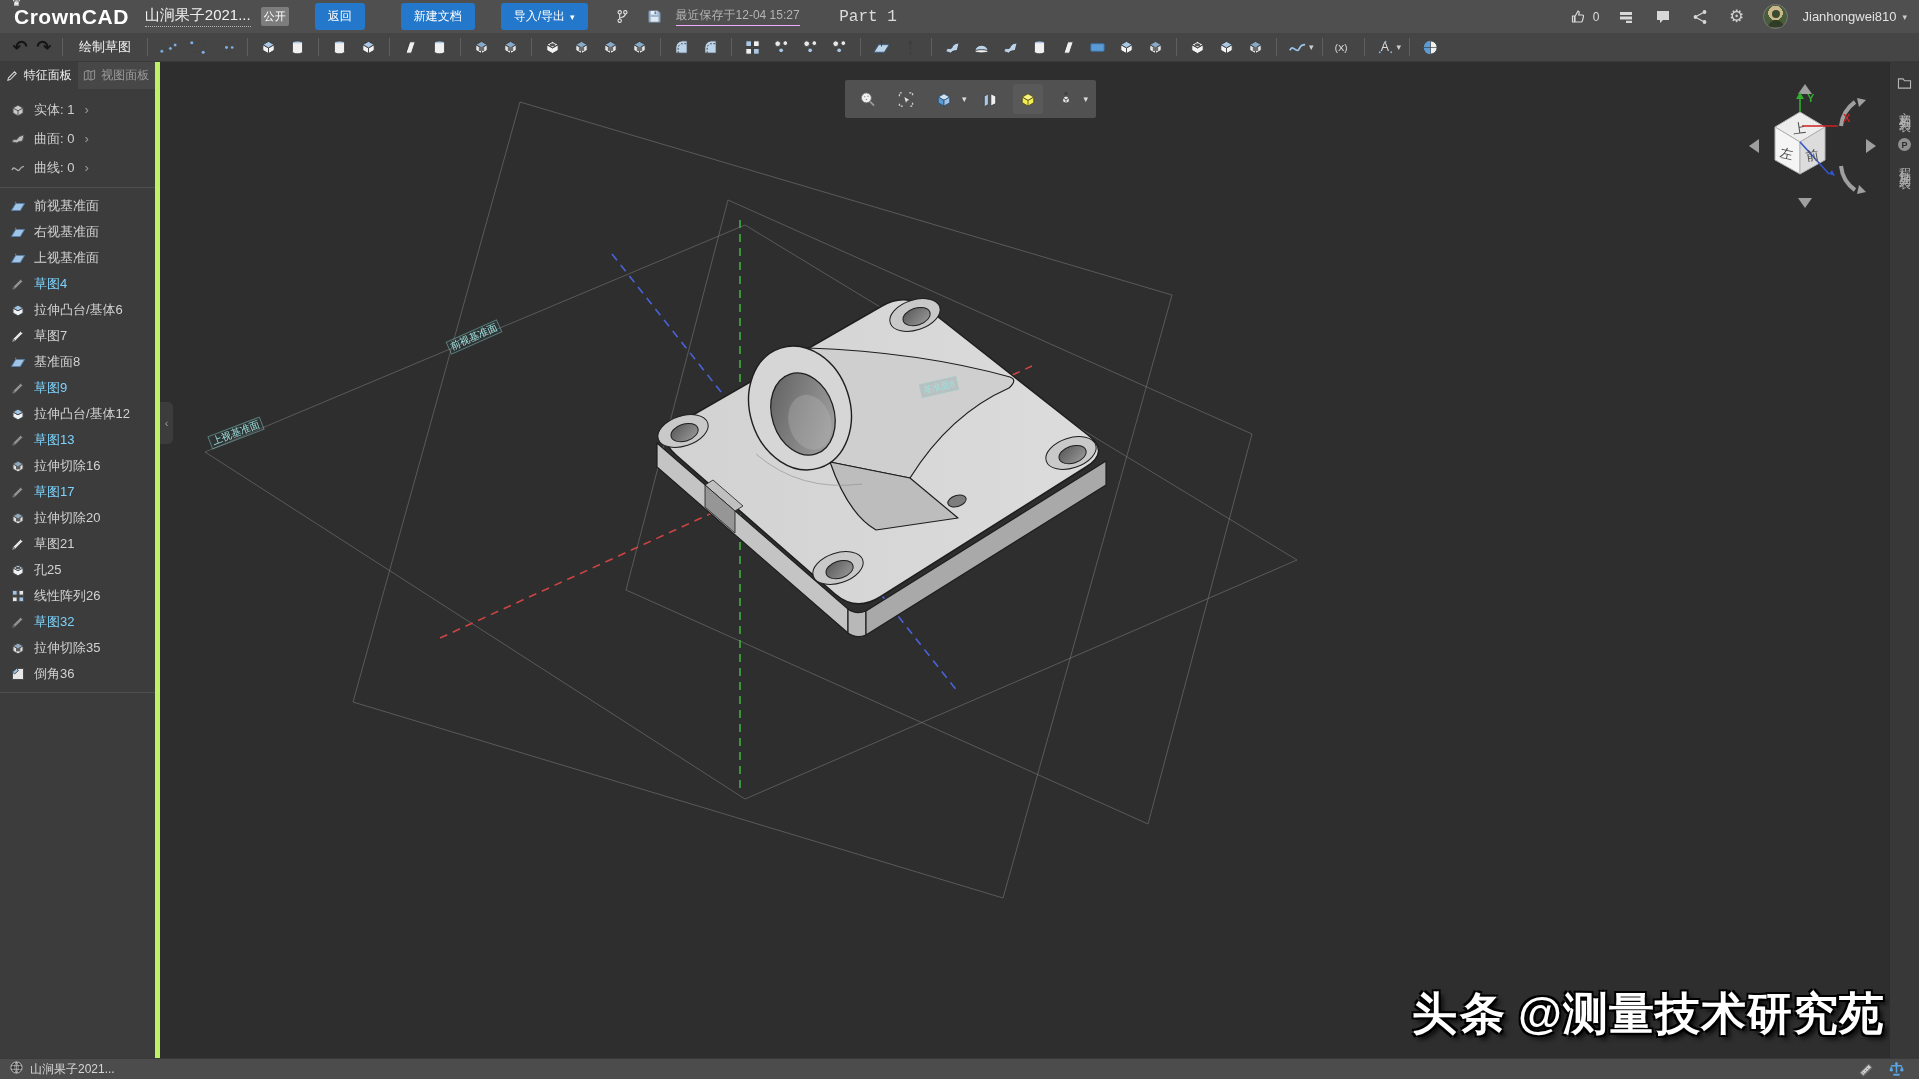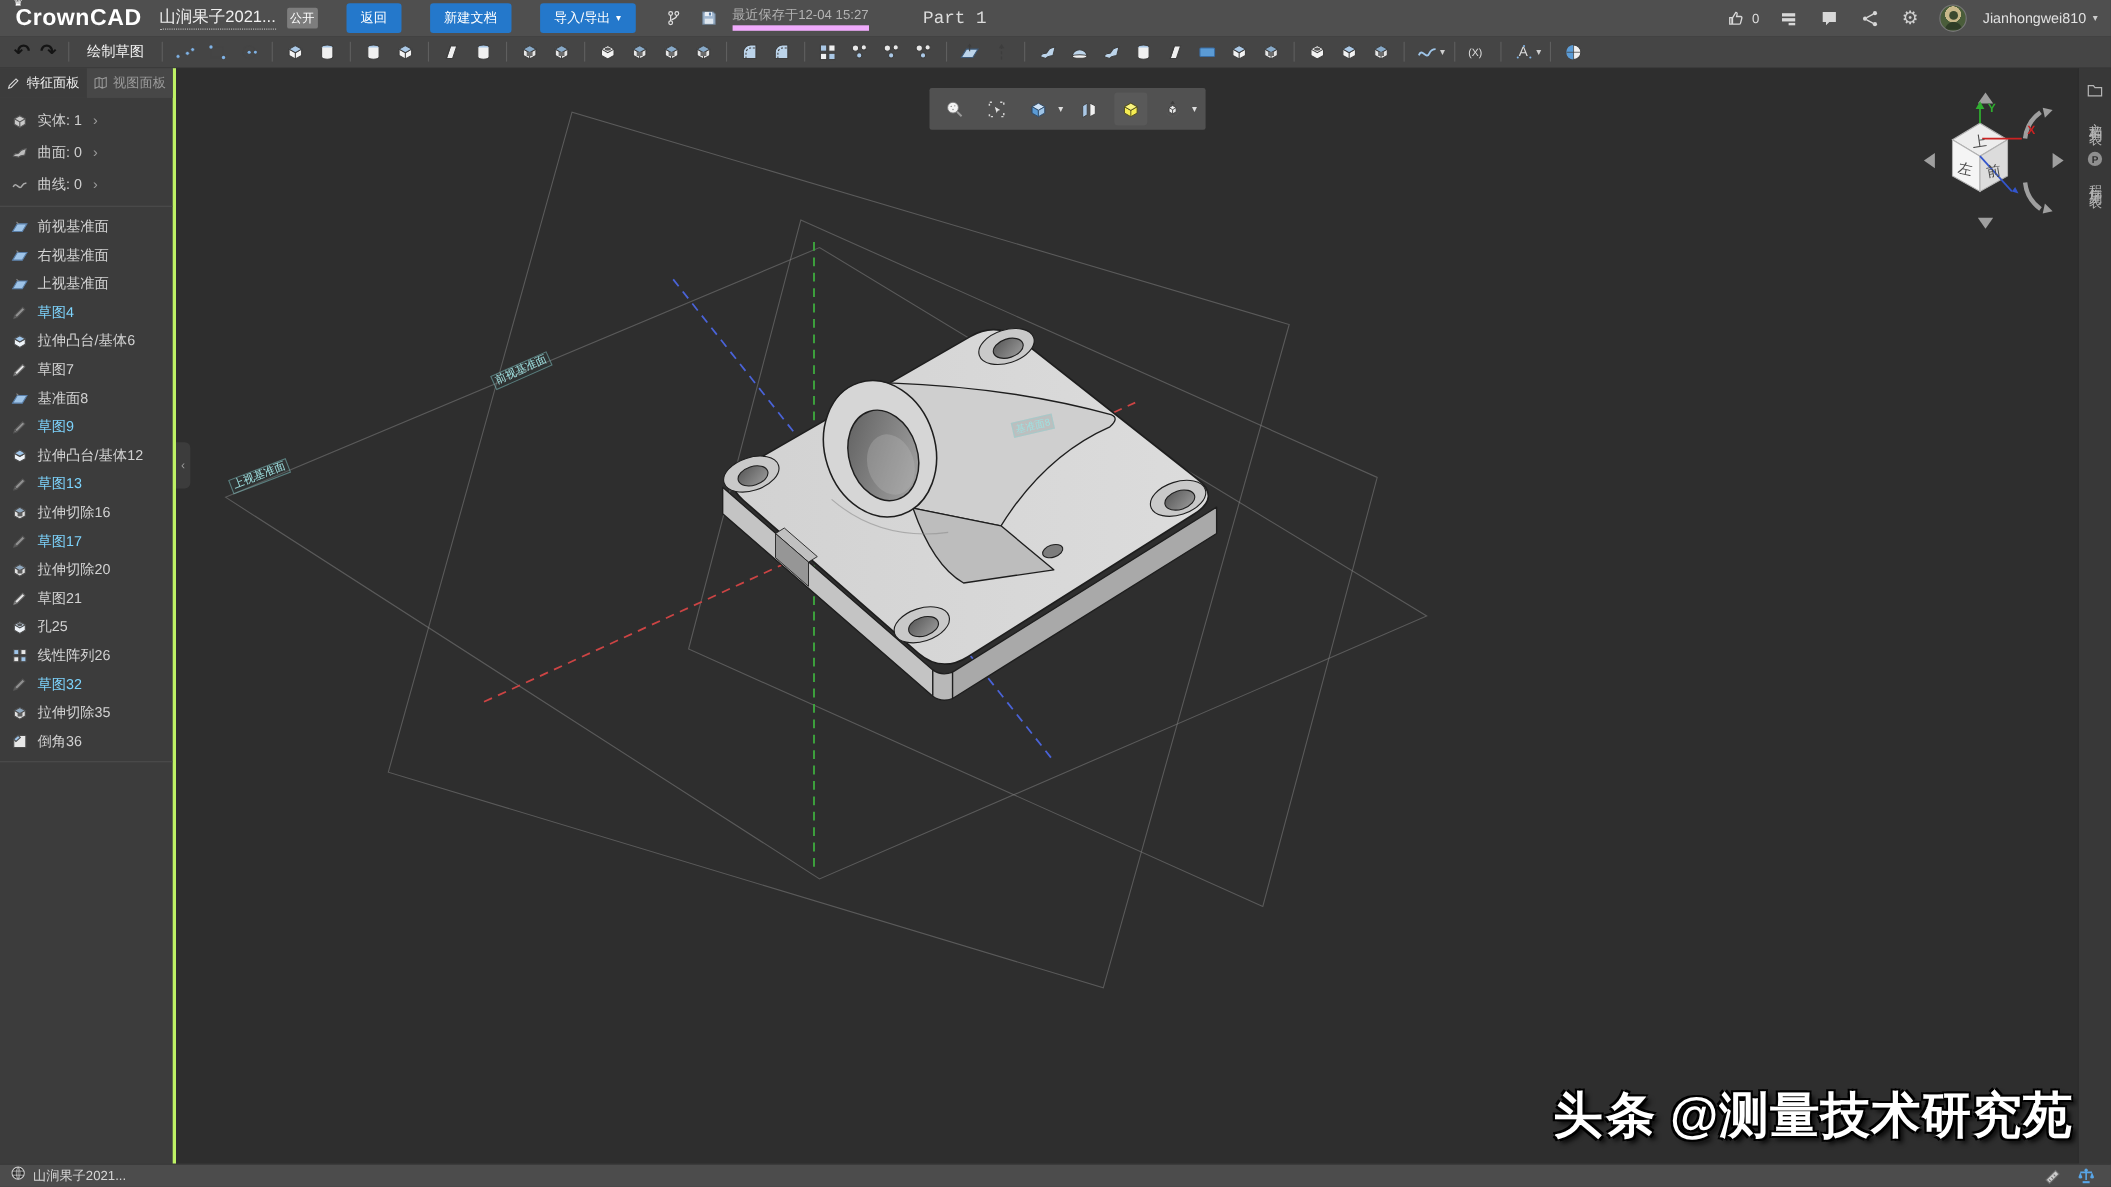--- a/index.html
+++ b/index.html
@@ -8,21 +8,21 @@
 
   
   #topbar{position:relative;height:33px;background:#4f4f4f;display:flex;align-items:center;padding-left:10px;gap:10px;}
   .logo{position:relative;color:#fff;font-size:21px;font-weight:bold;letter-spacing:.5px;padding-left:4px;margin-right:6px;}
   .logo .crown{position:absolute;top:-8px;left:2px;font-size:10px;color:#fff;}
   .doc-title{color:#f0f0f0;font-size:15px;border-bottom:1px dotted #b5b5b5;padding-bottom:1px;max-width:150px;white-space:nowrap;}
   .badge{background:#7d7d7d;color:#fff;font-size:11px;padding:2px 3px;border-radius:2px;}
   .bbtn{background:#2478cb;border:none;color:#fff;font-size:12px;padding:5px 13px;border-radius:3px;cursor:pointer;display:flex;align-items:center;gap:5px;}
   .bbtn .caret{font-size:9px;}
   .tbico{display:inline-flex;align-items:center;justify-content:center;width:22px;height:22px;}
-  .saved{color:#b3b3b3;font-size:12px;border-bottom:5px solid #f0abfc;padding-bottom:1px;}
+  .saved{color:#b3b3b3;font-size:12px;border-bottom:1px solid #f0abfc;padding-bottom:1px;}
   .parttab{position:absolute;left:868px;transform:translateX(-50%);color:#dcdcdc;font-size:16px;font-family:Liberation Mono, monospace;}
   .tright{position:absolute;right:12px;top:0;height:33px;display:flex;align-items:center;gap:15px;}
   .likecount{color:#ddd;font-size:12px;margin-left:-11px;}
   .avatar{width:25px;height:25px;border-radius:50%;background:radial-gradient(circle at 50% 35%,#c9b98a 0 38%,#4a5d3a 39% 100%);border:1px solid #777;overflow:hidden;}
   .uname{color:#e2e2e2;font-size:13px;}
   .ucaret{color:#ccc;font-size:9px;margin-left:-9px;}
 
   
   #toolbar{height:29px;background:#454545;display:flex;align-items:center;padding-left:8px;border-bottom:1px solid #3a3a3a;}
   #toolbar-icons{display:flex;align-items:center;height:29px;}
@@ -30,21 +30,21 @@
   .tbdiv{width:1px;height:18px;background:#5f5f5f;margin:0 6px;flex:none;}
   .tbi{width:29px;height:26px;display:flex;align-items:center;justify-content:center;cursor:pointer;flex:none;}
   .tbi svg{width:19px;height:19px;}
   .tbcaret{color:#cfcfcf;font-size:9px;margin:0 2px 0 -3px;cursor:pointer;}
   #sketch-btn{color:#f2f2f2;font-size:13px;padding:3px 10px;cursor:pointer;white-space:nowrap;}
 
   
   #main{display:flex;height:996px;}
 
   
-  #sidebar{width:160px;background:#3c3c3c;border-right:3px solid #bef264;display:flex;flex-direction:column;flex:none;}
+  #sidebar{width:160px;background:#3c3c3c;border-right:5px solid #bef264;display:flex;flex-direction:column;flex:none;}
   #stabs{display:flex;height:27px;background:#474747;flex:none;}
   .stab{flex:1;display:flex;align-items:center;justify-content:center;gap:5px;font-size:12px;color:#9b9b9b;cursor:pointer;}
   .stab.active{background:#3c3c3c;color:#efefef;}
   .stab svg{width:13px;height:13px;}
   .srow{display:flex;align-items:center;height:29px;padding-left:10px;color:#cfcfcf;font-size:13px;gap:8px;cursor:pointer;}
   .srow .chev{color:#9a9a9a;font-size:13px;margin-left:2px;}
   .frow{display:flex;align-items:center;height:26px;padding-left:10px;color:#d2d2d2;font-size:13px;gap:8px;cursor:pointer;white-space:nowrap;}
   .frow.dim{color:#7dd3fc;}
   .frow.dim svg{opacity:.5;}
   .ficon,.sicon{width:16px;height:16px;flex:none;display:flex;}
@@ -95,21 +95,21 @@
 <div id="app">
 
   <div id="topbar">
     <div class="logo">
       <span class="crown">♛</span>
       <span>CrownCAD</span>
     </div>
     <div class="doc-title">山涧果子2021...</div>
     <span class="badge">公开</span>
     <button class="bbtn" style="margin-left:16px;">返回</button>
-    <button class="bbtn" style="margin-left:16px;">新建文档</button>
+    <button class="bbtn" style="margin-left:26px;">新建文档</button>
     <button class="bbtn" style="margin-left:16px;justify-content:center;">
       <span>导入/导出</span>
       <span class="caret">▾</span>
     </button>
     <span class="tbico" style="margin-left:14px;">
       <svg viewBox="0 0 16 16" width="15" height="15">
           <circle cx="5" cy="3.5" r="1.8" fill="none" stroke="#e0e0e0" stroke-width="1.2"></circle>
           <circle cx="11" cy="3.5" r="1.8" fill="none" stroke="#e0e0e0" stroke-width="1.2"></circle>
           <circle cx="5" cy="12.5" r="1.8" fill="none" stroke="#e0e0e0" stroke-width="1.2"></circle>
           <path d="M5 5.3v5.4M11 5.3c0 3-3 3.2-5 4.2" fill="none" stroke="#e0e0e0" stroke-width="1.2"></path>

